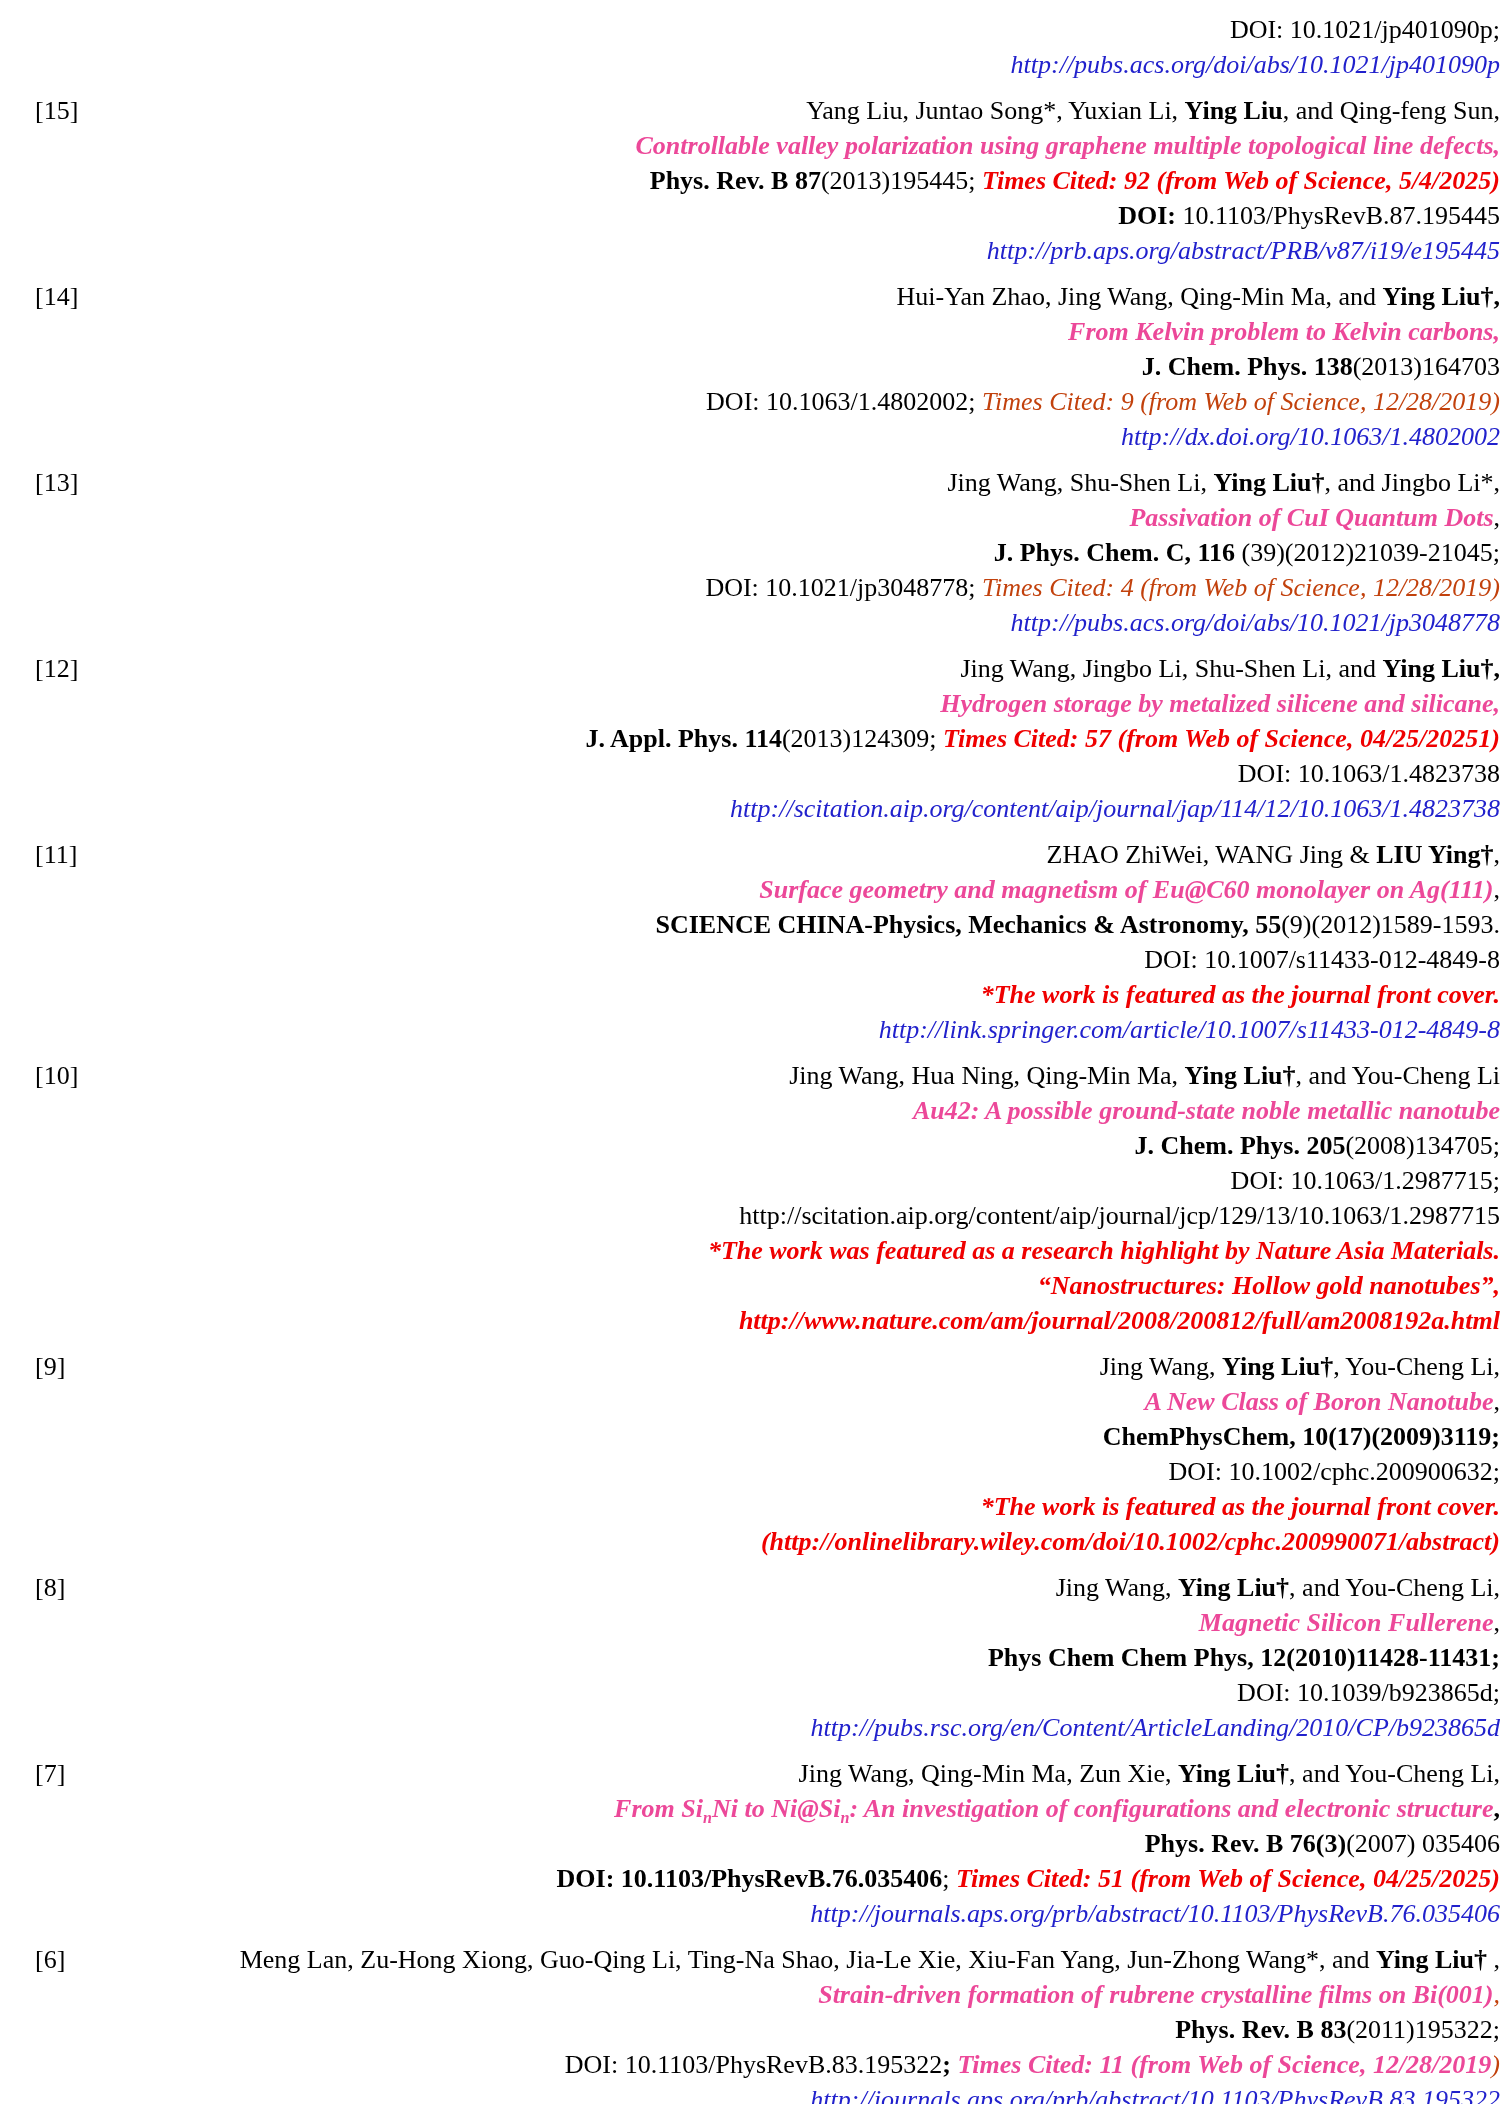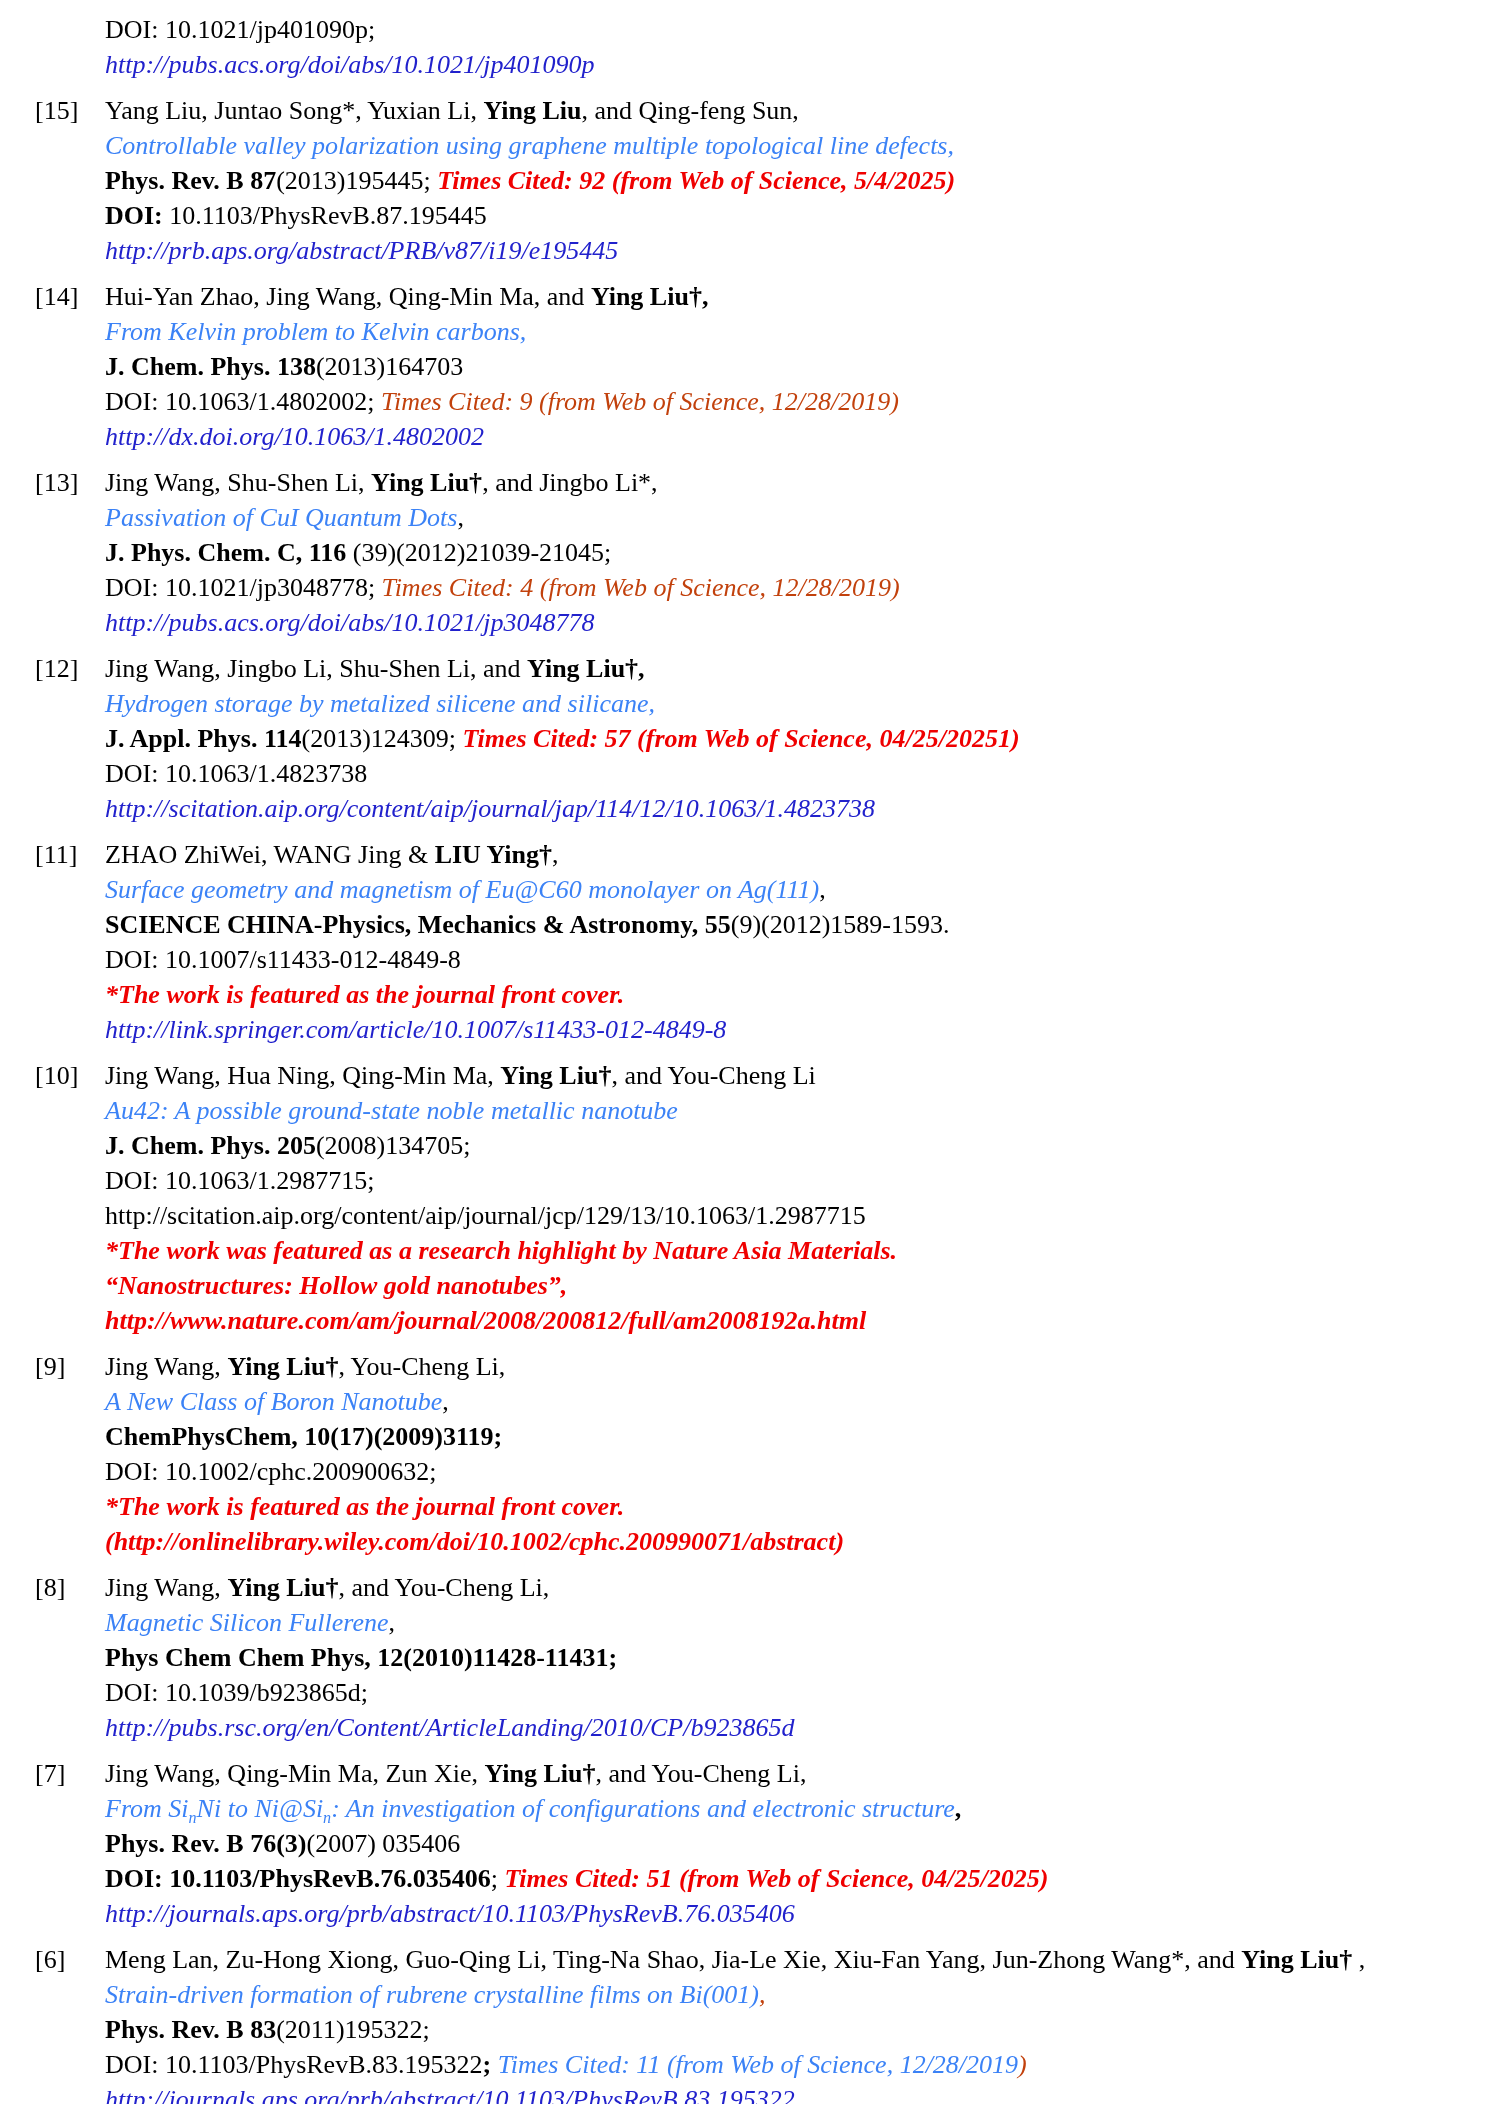--- a/index.html
+++ b/index.html
@@ -39,30 +39,31 @@
   }
   .refnum {
     flex: 0 0 70px;
     padding-left: 35px;
     line-height: 35px;
     white-space: nowrap;
   }
   .body {
     flex: 1 1 auto;
     min-width: 0;
+    text-align: right;
   }
   .line {
     line-height: 35px;
     white-space: nowrap;
   }
   
   .s-p  { font-weight: normal; font-style: normal; color: #000; }
   .s-b  { font-weight: bold;   font-style: normal; color: #000; }
   .s-i  { font-weight: normal; font-style: italic; color: #c2410c; }
-  .s-bi { font-weight: normal;   font-style: italic; color: #3b82f6; }
+  .s-bi { font-weight: bold;   font-style: italic; color: #ec4899; }
   .s-rbi{ font-weight: bold;   font-style: italic; color: #ef0000; }
   .s-lnk{ font-weight: normal; font-style: italic; color: #2121cc; text-decoration: none; cursor: pointer; }
   sub.seg-sub { font-size: 0.62em; line-height: 0; }
 </style>
 </head>
 <body>
 
 <div class="page">
   <div class="clipped-top">
       <span>.&nbsp;.&nbsp;&nbsp;&nbsp;.&nbsp;.&nbsp;.&nbsp;&nbsp;.&nbsp;.</span>

